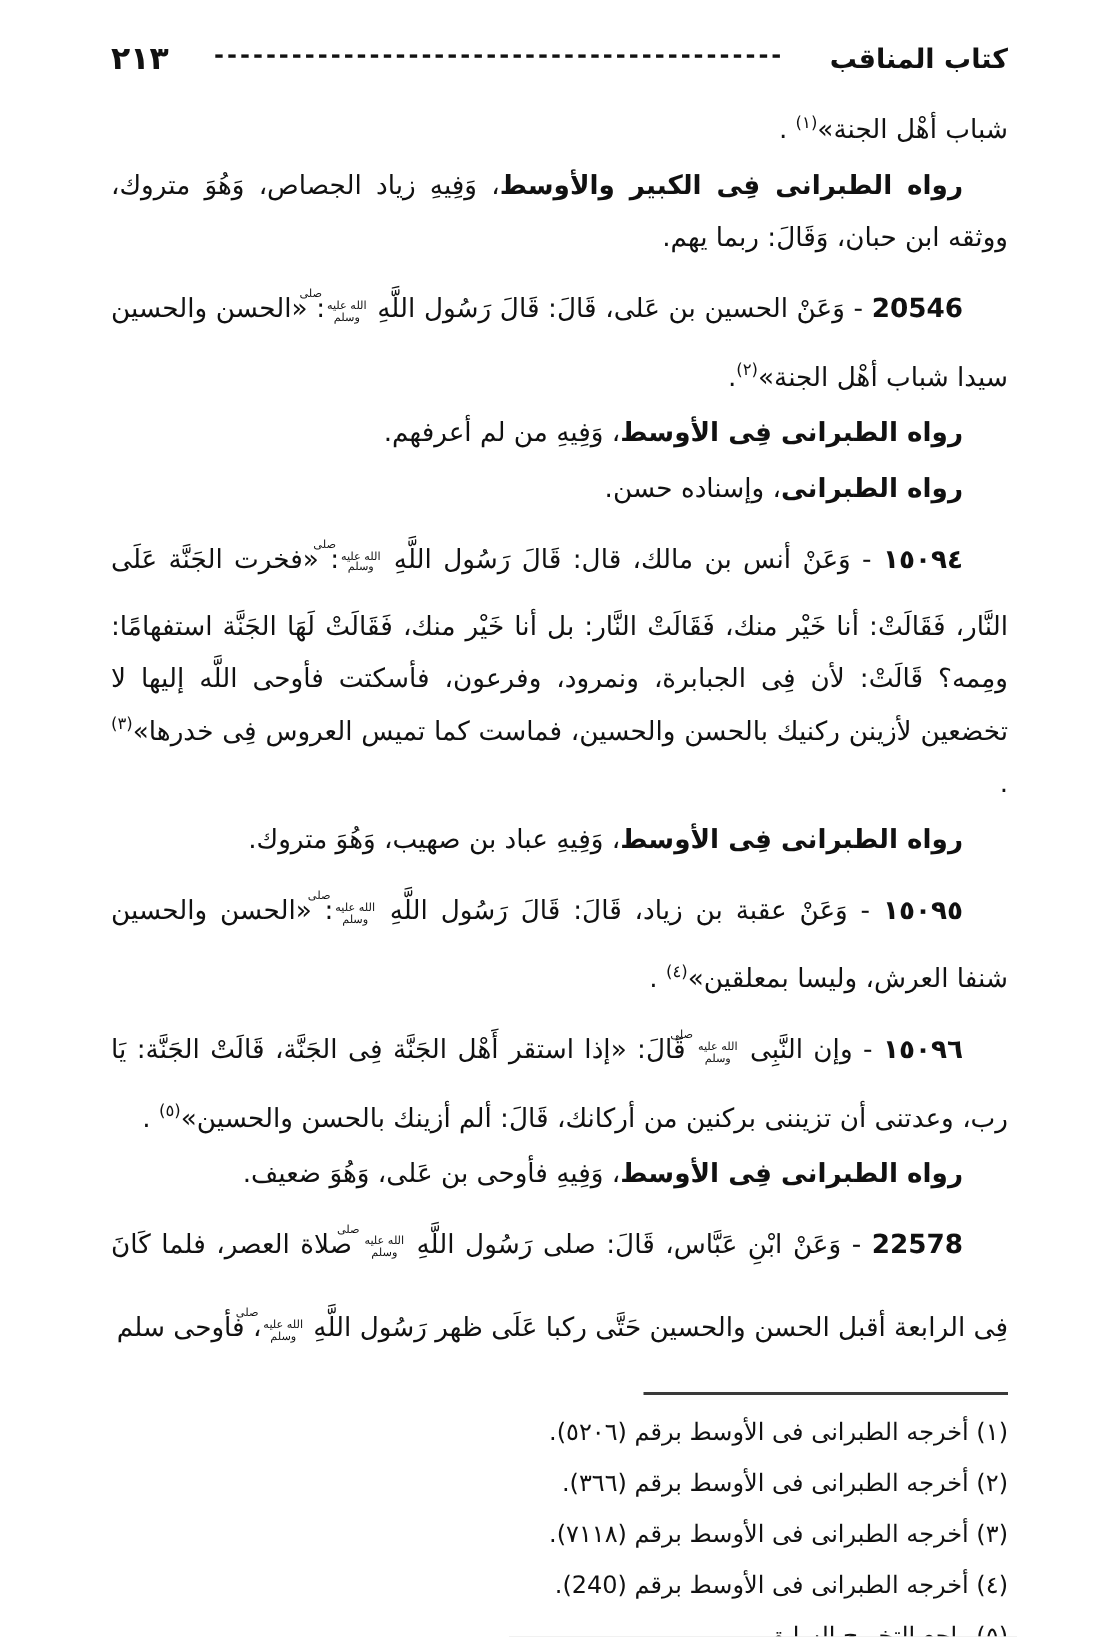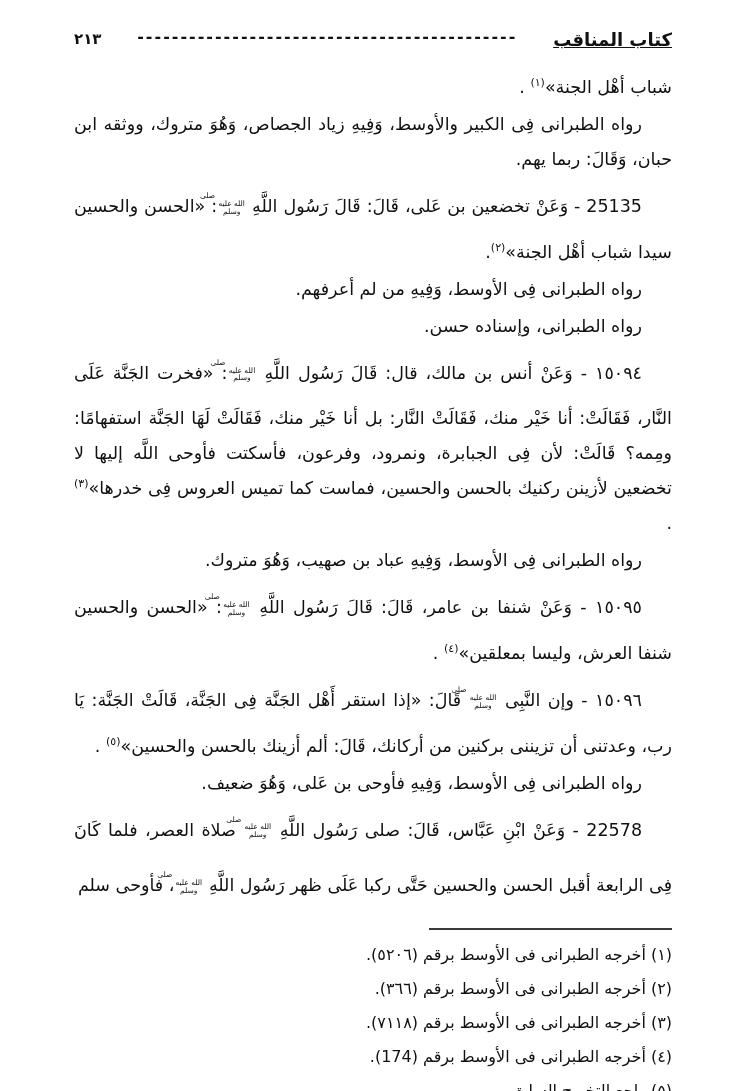--- a/index.html
+++ b/index.html
@@ -15,33 +15,33 @@
     padding:24px 74px 18px 74px;
     overflow:hidden;
   }
   
   .hdr{
     display:flex;align-items:center;
     font-weight:bold;
     height:30px;
     margin-bottom:16px;
   }
-  .hdr-title{font-size:18px;white-space:nowrap;flex:0 0 auto;text-decoration:underline;}
+  .hdr-title{font-size:18px;white-space:nowrap;flex:0 0 auto;}
   .hdr-dashes{
     flex:1 1 auto;overflow:hidden;white-space:nowrap;
     font-size:16px;letter-spacing:2px;
     padding:0 6px 6px 6px;
     direction:ltr;text-align:center;
   }
-  .hdr-page{font-size:15px;white-space:nowrap;flex:0 0 auto;letter-spacing:3px;}
+  .hdr-page{font-size:21px;white-space:nowrap;flex:0 0 auto;letter-spacing:3px;}
   
   .bodytxt{font-size:17.5px;line-height:35px;text-align:justify;}
   .para{margin:2px 0;}
   .indent{text-indent:30px;}
-  .b{font-weight:normal;}
+  .b{font-weight:bold;}
   sup.fn{font-size:11px;line-height:0;vertical-align:super;font-weight:normal;}
   .pbuh{
     display:inline-block;
     width:27px;
     font-size:7.5px;
     line-height:1.05;
     text-align:center;
     vertical-align:middle;
     transform:translateY(-3px);
     margin:16px 1px;
@@ -67,45 +67,45 @@
     <span class="hdr-dashes">--------------------------------------------</span>
     <span class="hdr-page">٢١٣</span>
   </div>
 
   <div class="bodytxt">
 
     <p class="para"><span>شباب أهْل الجنة»</span><sup class="fn">(١)</sup><span> .</span></p>
 
     <p class="para indent"><span class="b">رواه الطبرانى فِى الكبير والأوسط</span><span>، وَفِيهِ زياد الجصاص، وَهُوَ متروك، ووثقه ابن حبان، وَقَالَ: ربما يهم.</span></p>
 
-    <p class="para indent"><span class="b">25135</span><span> - وَعَنْ تخضعين بن عَلى، قَالَ: قَالَ رَسُول اللَّهِ </span><span class="pbuh">صلى الله عليه وسلم</span><span>: «الحسن والحسين سيدا شباب أهْل الجنة»</span><sup class="fn">(٢)</sup><span>.</span></p>
+    <p class="para indent"><span class="b">20546</span><span> - وَعَنْ الحسين بن عَلى، قَالَ: قَالَ رَسُول اللَّهِ </span><span class="pbuh">صلى الله عليه وسلم</span><span>: «الحسن والحسين سيدا شباب أهْل الجنة»</span><sup class="fn">(٢)</sup><span>.</span></p>
 
     <p class="para indent"><span class="b">رواه الطبرانى فِى الأوسط</span><span>، وَفِيهِ من لم أعرفهم.</span></p>
 
 
     <p class="para indent"><span class="b">رواه الطبرانى</span><span>، وإسناده حسن.</span></p>
 
     <p class="para indent"><span class="b">١٥٠٩٤</span><span> - وَعَنْ أنس بن مالك، قال: قَالَ رَسُول اللَّهِ </span><span class="pbuh">صلى الله عليه وسلم</span><span>: «فخرت الجَنَّة عَلَى النَّار، فَقَالَتْ: أنا خَيْر منك، فَقَالَتْ النَّار: بل أنا خَيْر منك، فَقَالَتْ لَهَا الجَنَّة استفهامًا: ومِمه؟ قَالَتْ: لأن فِى الجبابرة، ونمرود، وفرعون، فأسكتت فأوحى اللَّه إليها لا تخضعين لأزينن ركنيك بالحسن والحسين، فماست كما تميس العروس فِى خدرها»</span><sup class="fn">(٣)</sup><span> .</span></p>
 
     <p class="para indent"><span class="b">رواه الطبرانى فِى الأوسط</span><span>، وَفِيهِ عباد بن صهيب، وَهُوَ متروك.</span></p>
 
-    <p class="para indent"><span class="b">١٥٠٩٥</span><span> - وَعَنْ شنفا بن عامر، قَالَ: قَالَ رَسُول اللَّهِ </span><span class="pbuh">صلى الله عليه وسلم</span><span>: «الحسن والحسين شنفا العرش، وليسا بمعلقين»</span><sup class="fn">(٤)</sup><span> .</span></p>
+    <p class="para indent"><span class="b">١٥٠٩٥</span><span> - وَعَنْ عقبة بن زياد، قَالَ: قَالَ رَسُول اللَّهِ </span><span class="pbuh">صلى الله عليه وسلم</span><span>: «الحسن والحسين شنفا العرش، وليسا بمعلقين»</span><sup class="fn">(٤)</sup><span> .</span></p>
 
     <p class="para indent"><span class="b">١٥٠٩٦</span><span> - وإن النَّبِى </span><span class="pbuh">صلى الله عليه وسلم</span><span> قَالَ: «إذا استقر أَهْل الجَنَّة فِى الجَنَّة، قَالَتْ الجَنَّة: يَا رب، وعدتنى أن تزيننى بركنين من أركانك، قَالَ: ألم أزينك بالحسن والحسين»</span><sup class="fn">(٥)</sup><span> .</span></p>
 
     <p class="para indent"><span class="b">رواه الطبرانى فِى الأوسط</span><span>، وَفِيهِ فأوحى بن عَلى، وَهُوَ ضعيف.</span></p>
 
     <p class="para indent"><span class="b">22578</span><span> - وَعَنْ ابْنِ عَبَّاس، قَالَ: صلى رَسُول اللَّهِ </span><span class="pbuh">صلى الله عليه وسلم</span><span> صلاة العصر، فلما كَانَ فِى الرابعة أقبل الحسن والحسين حَتَّى ركبا عَلَى ظهر رَسُول اللَّهِ </span><span class="pbuh">صلى الله عليه وسلم</span><span>، فأوحى سلم</span></p>
 
   </div>
 
   <div class="fnsec">
     <div class="fnrule"></div>
     <div class="fnlist">
       <div class="fnitem">(١) أخرجه الطبرانى فى الأوسط برقم (٥٢٠٦).</div>
       <div class="fnitem">(٢) أخرجه الطبرانى فى الأوسط برقم (٣٦٦).</div>
       <div class="fnitem">(٣) أخرجه الطبرانى فى الأوسط برقم (٧١١٨).</div>
-      <div class="fnitem">(٤) أخرجه الطبرانى فى الأوسط برقم (174).</div>
+      <div class="fnitem">(٤) أخرجه الطبرانى فى الأوسط برقم (240).</div>
       <div class="fnitem">(٥) راجع التخريج السابق.</div>
     </div>
   </div>
 
 </div>
 
 </body></html>

